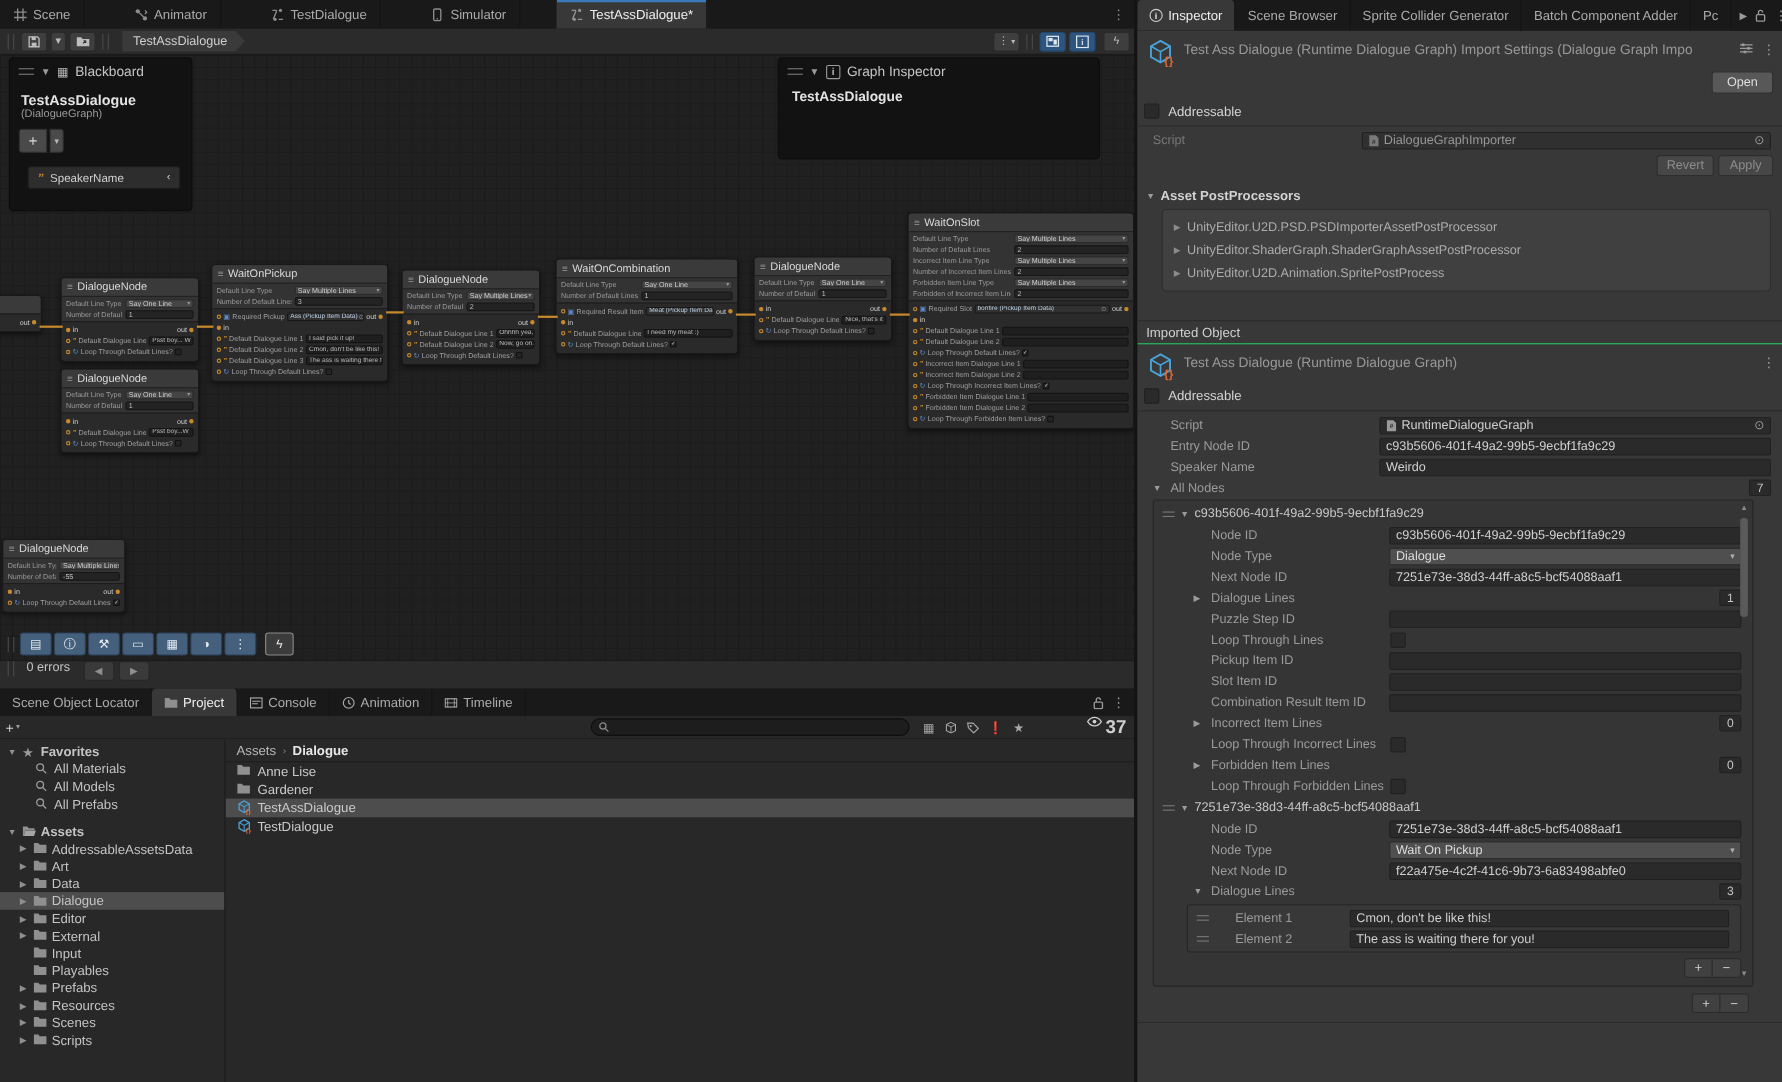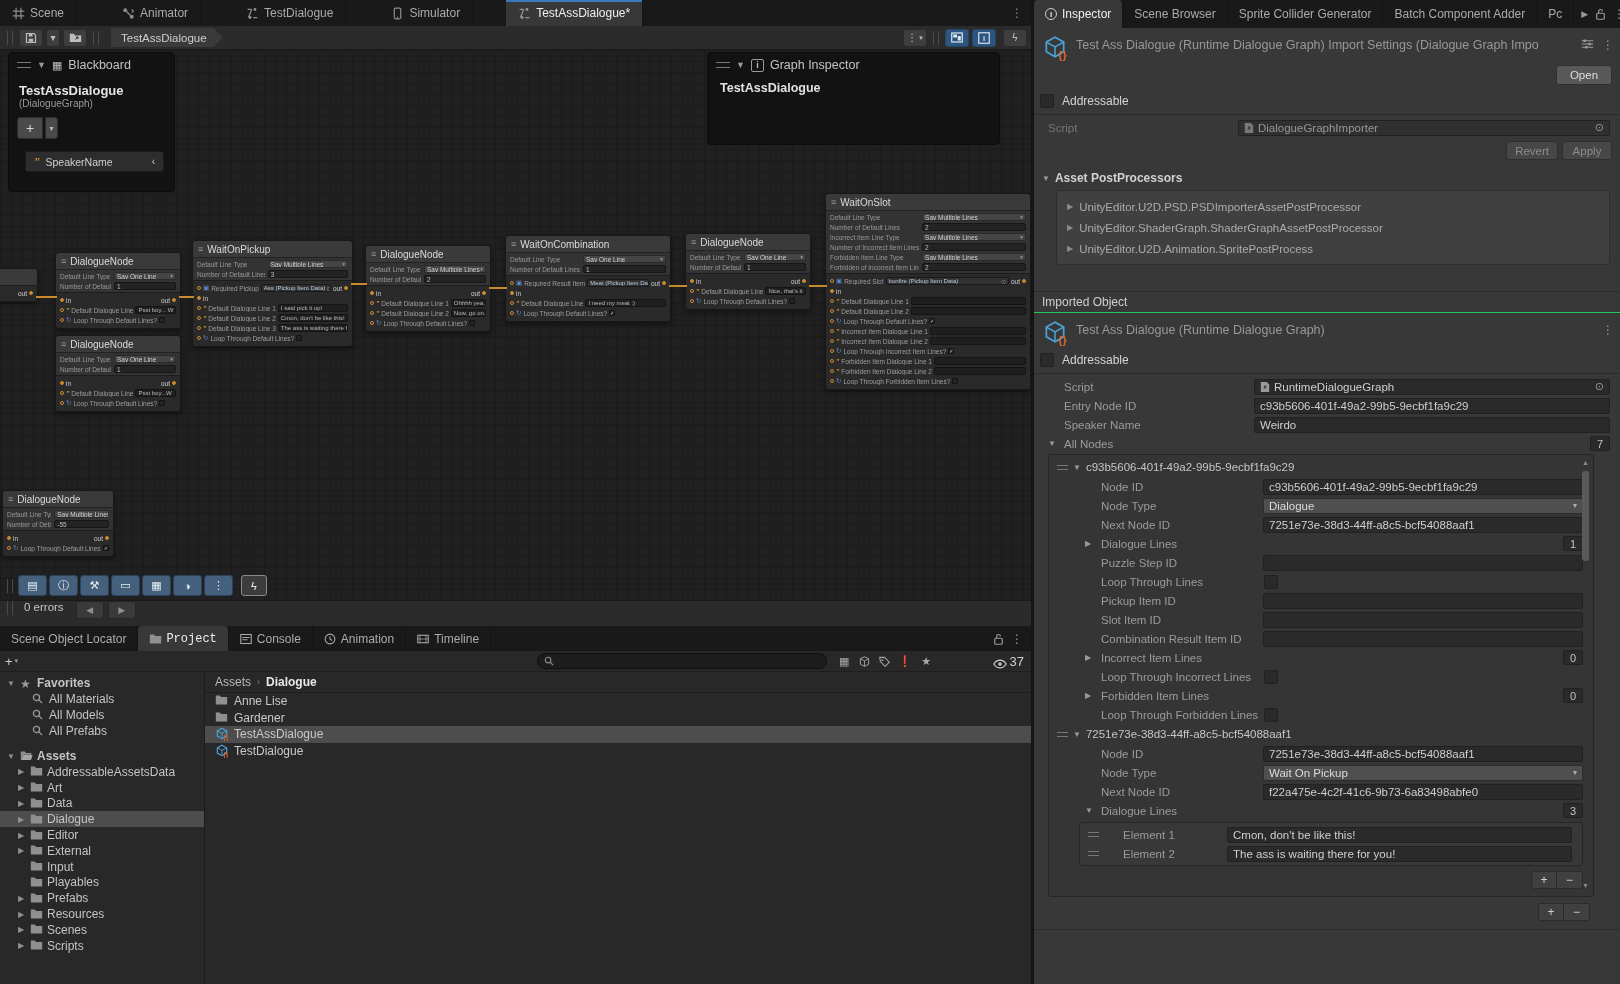--- a/index.html
+++ b/index.html
@@ -83,29 +83,29 @@
   .gfbtn.alt { background:#3c3c3c; border:1px solid #8a8a8a; color:#e8e8e8; width:26px; margin-left:6px; }
 
   
   .statusbar { height:26px; background:#2b2b2b; border-top:1px solid #1a1a1a; display:flex; align-items:flex-start; padding:0 4px; gap:4px; font-size:11.5px; color:#c4c4c4; }
   .navbtn { width:28px; height:18px; background:#3a3a3a; border:1px solid #272727; border-radius:3px; color:#8f8f8f; font-size:9px; display:flex; align-items:center; justify-content:center; }
 
   
   .bottom { flex:1; display:flex; flex-direction:column; background:#282828; }
   .btabs { height:25px; background:#191919; display:flex; align-items:stretch; font-size:12px; }
   .btab { display:flex; align-items:center; gap:5px; padding:0 11px; color:#ababab; border-right:1px solid #141414; }
-  .btab.active { background:#383838; color:#eee; border-radius:4px 4px 0 0;font-family:Liberation Mono, monospace; }
+  .btab.active { background:#383838; color:#eee; border-radius:4px 4px 0 0; }
   .btab .ticon { width:12px; height:12px; }
   .btabs-right { margin-left:auto; display:flex; align-items:center; gap:7px; padding:0 8px; color:#9a9a9a; }
   .searchrow { height:21px; background:#282828; border-bottom:1px solid #1e1e1e; display:flex; align-items:center; padding:0 5px; gap:4px; }
   .plusbtn { display:flex; align-items:center; gap:2px; color:#cfcfcf; font-size:13px; }
   .plusbtn .c { font-size:7px; color:#9a9a9a; }
   .searchfield { margin-left:515px; width:290px; height:16px; background:#1d1d1d; border:1px solid #0f0f0f; border-radius:8px; display:flex; align-items:center; padding:0 6px; gap:4px; }
   .sicons { display:flex; align-items:center; gap:9px; margin-left:8px; color:#a8a8a8; font-size:11px; }
-  .eyecount { margin-left:auto; display:flex; align-items:flex-end; gap:3px; color:#cfcfcf; font-size:13px; padding-right:2px; }
+  .eyecount { margin-left:auto; display:flex; align-items:flex-start; gap:3px; color:#cfcfcf; font-size:17px; padding-right:2px;font-weight:bold; }
   .panes { flex:1; display:flex; overflow:hidden; }
   .tree { width:205px; border-right:1px solid #1c1c1c; padding-top:3px; overflow:hidden; font-size:12px; }
   .trow { height:16px; display:flex; align-items:center; gap:4px; padding-left:6px; color:#c4c4c4; white-space:nowrap; }
   .trow .arr { width:10px; color:#8f8f8f; font-size:8px; text-align:center; flex:none; }
   .trow .ticon { width:13px; height:13px; flex:none; }
   .trow.sel { background:#4d4d4d; }
   .treegap { height:9px; }
   .files { flex:1; display:flex; flex-direction:column; overflow:hidden; }
   .fcrumb { height:21px; display:flex; align-items:center; gap:6px; padding:0 10px; font-size:12px; color:#b9b9b9; border-bottom:1px solid #1e1e1e; }
   .fcrumb b { color:#e8e8e8; }

